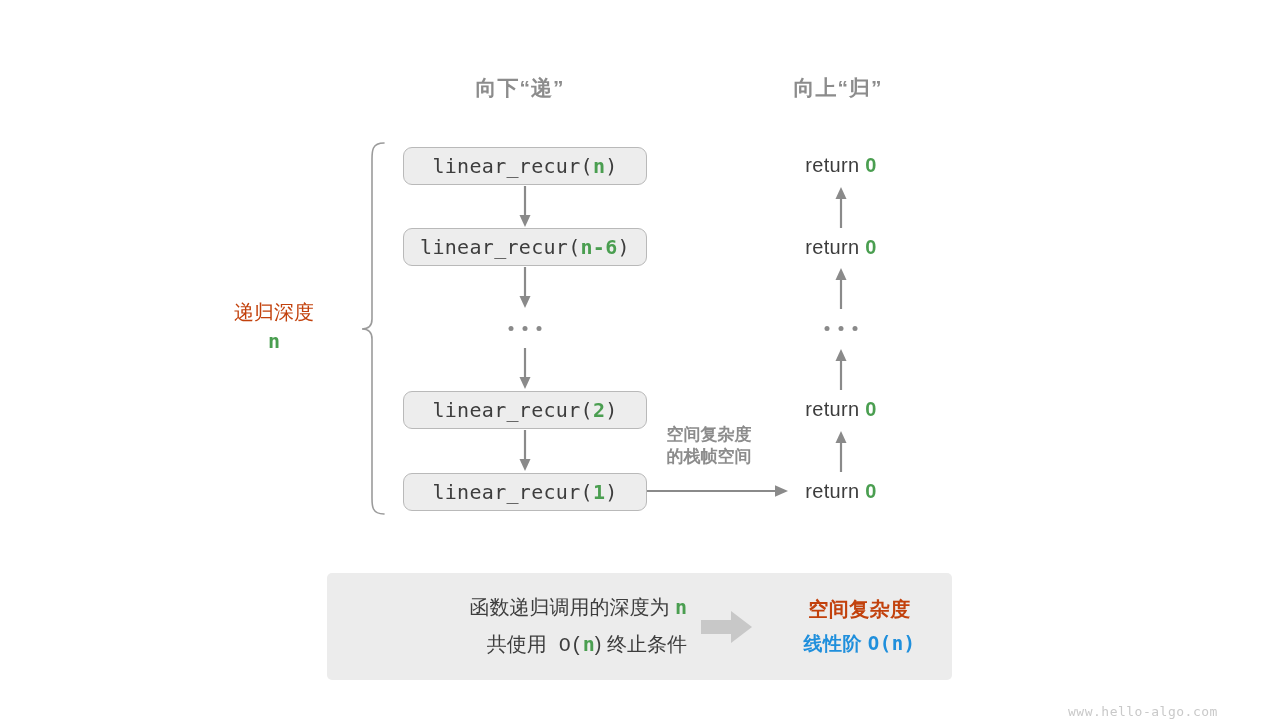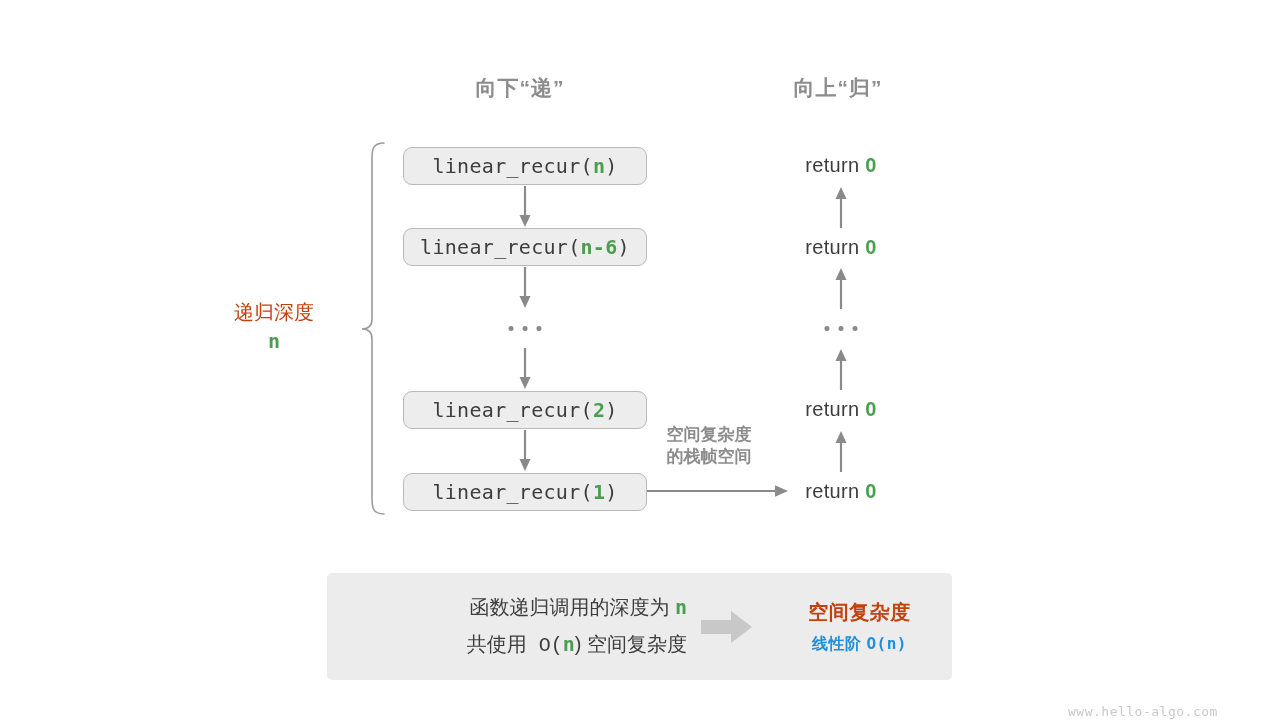--- a/index.html
+++ b/index.html
@@ -154,21 +154,21 @@
   }
   .summary-right .title {
     display: block;
     font-size: 20px;
     font-weight: bold;
     color: #c2410c;
     letter-spacing: 0.5px;
   }
   .summary-right .value {
     display: block;
-    font-size: 16px;
+    font-size: 19px;
     font-weight: bold;
     color: #1f8fdc;
     letter-spacing: 0.5px;
   }
   .summary-right .value .mono {
     font-family: "DejaVu Sans Mono", "Liberation Mono", monospace;
   }
 
   
   .watermark {
@@ -320,21 +320,21 @@
 
   <div class="abs ret-label" style="left:841px; top:464px;">
     <span>return</span>
     <span class="val">0</span>
   </div>
 
   <div class="abs summary" style="left:327px; top:557px; width:625px; height:107px;">
 
     <div class="summary-left">
       <div><span>函数递归调用的深度为 </span><span class="g">n</span></div>
-      <div><span class="mono">共使用 O(</span><span class="g">n</span><span>) 空间复杂度</span></div>
+      <div><span class="mono">共使用 O(</span><span class="g">n</span><span>) 终止条件</span></div>
     </div>
 
     <div class="summary-arrow">
       <svg width="52" height="34" viewBox="0 0 52 34">
         <path d="M0 10 L30 10 L30 1 L51 17 L30 33 L30 24 L0 24 Z" fill="#c8c8c8"></path>
       </svg>
     </div>
 
     <div class="summary-right">
       <span class="title">空间复杂度</span>

